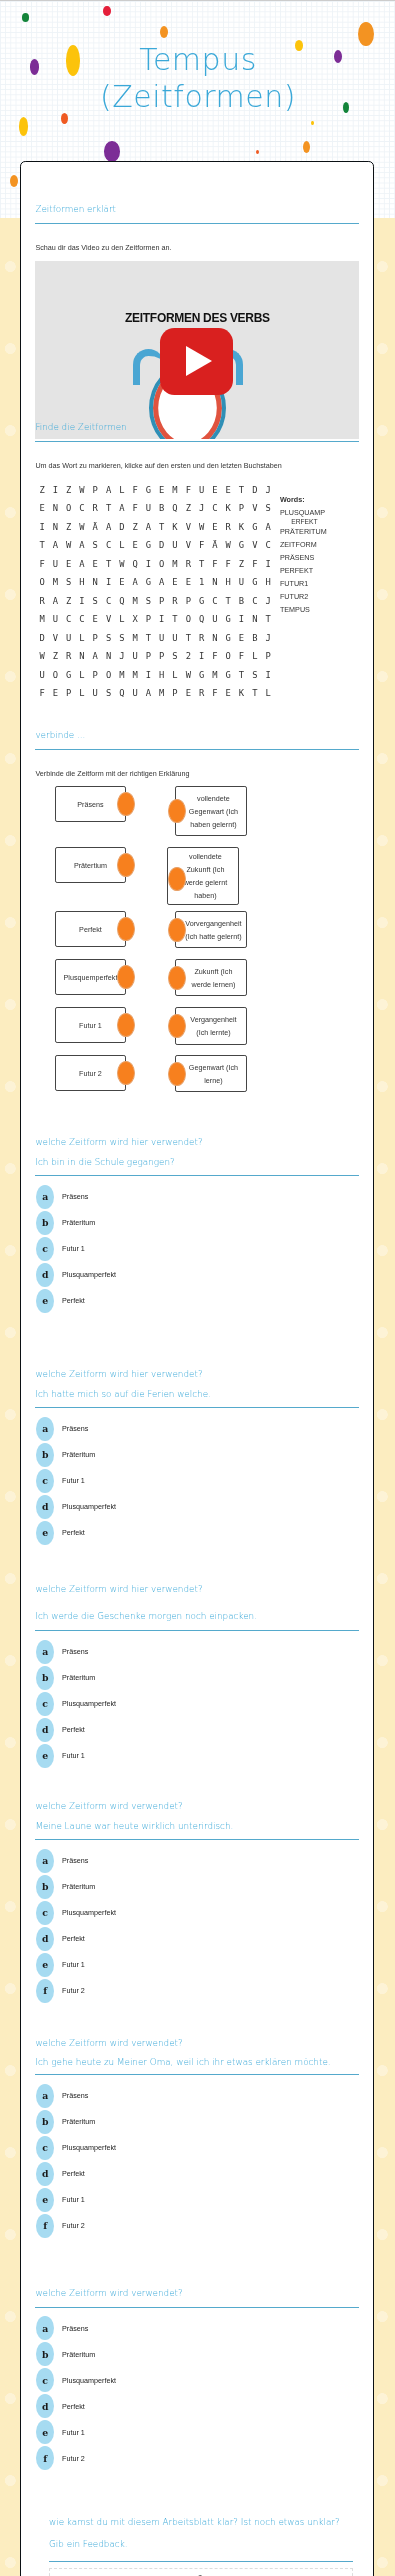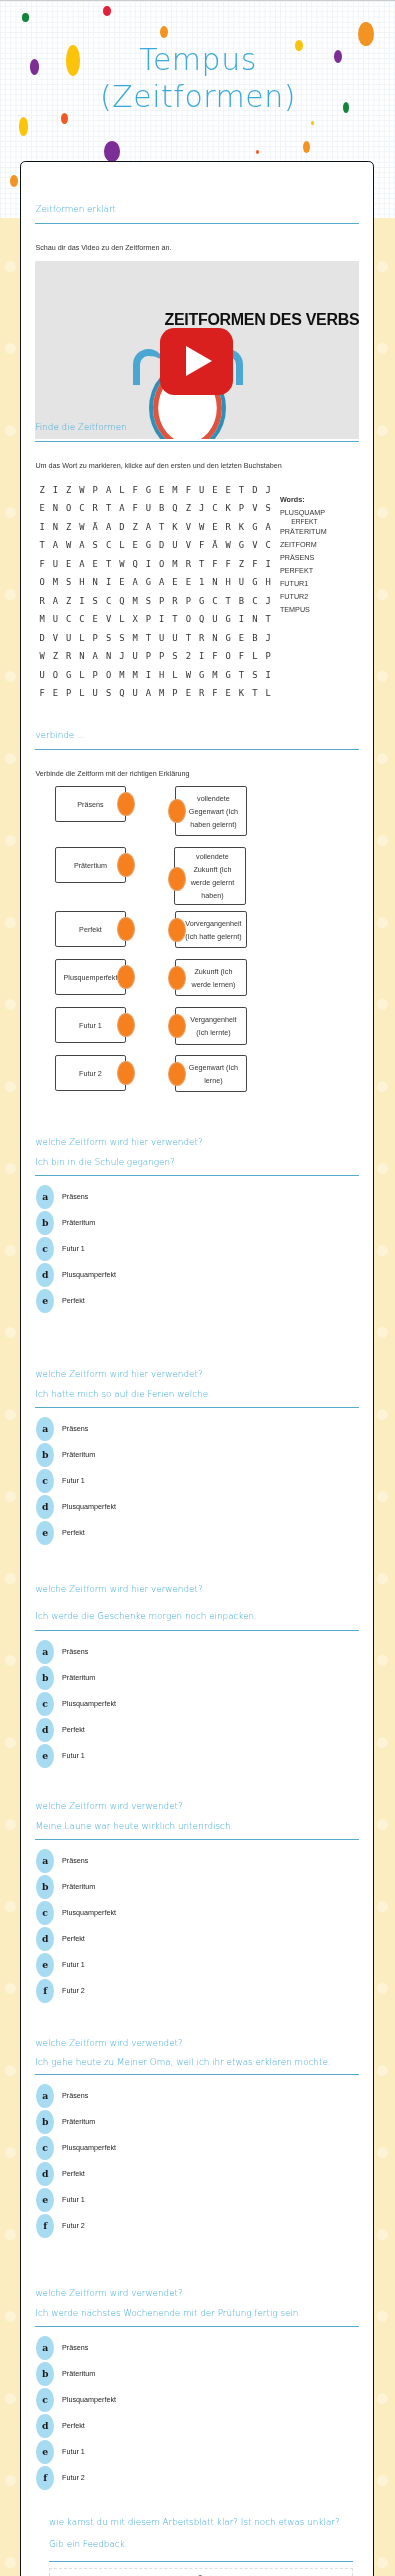--- a/index.html
+++ b/index.html
@@ -49,22 +49,22 @@
     font-family: "DejaVu Sans", sans-serif; color: #3aa8d8; font-size: 8.8px;
     line-height: 13.4px; font-weight: 300;
   }
   .sec-rule { height: 0.5px; background: #55a9cc; margin-top: 6.2px; }
   .instr { font-size: 7.2px; color: #333; margin-top: 19px; line-height: 12.4px; }
   .video {
     margin-top: 6.2px; width: 324px; height: 178px; background: #e4e4e4; position: relative;
     overflow: hidden;
   }
   .video-caption {
-    position: absolute; left: 0; top: 50px; width: 100%; text-align: right;
-    font-weight: bold; font-size: 16px; color: #111; letter-spacing: -0.3px;
+    position: absolute; left: 0; top: 50px; width: 100%; text-align: center;
+    font-weight: bold; font-size: 12px; color: #111; letter-spacing: -0.3px;
     font-family: "Liberation Sans", sans-serif;
   }
   .clock {
     position: absolute; left: 114px; top: 103px; width: 77px; height: 88px;
     border-radius: 50%; border: 4.1px solid #2f8fb6; background: #fff;
     box-shadow: inset 0 0 0 5.2px #e0533f;
   }
   .arrow-l, .arrow-r {
     position: absolute; top: 88px; width: 31px; height: 36px;
     border: 7.2px solid #4aa6d3; border-bottom: none; border-radius: 31px 31px 0 0;
@@ -432,21 +432,21 @@
     <span class="dot" style="left:82px;top:63px"></span>
     <div class="mbox" style="left:140px;top:57px;width:72px;height:50px">
         <span style="padding:0 4.1px 0 8.2px">vollendete Gegenwart (Ich haben gelernt)</span>
       </div>
     <span class="dot" style="left:133px;top:70px"></span>
 
     <div class="mbox" style="left:19.6px;top:118px;width:71px;height:36px">
         <span>Prätertium</span>
       </div>
     <span class="dot" style="left:82px;top:124px"></span>
-    <div class="mbox" style="left:139px;top:118px;width:72px;height:58px">
+    <div class="mbox" style="left:132px;top:118px;width:72px;height:58px">
         <span style="padding:0 4.1px 0 8.2px">vollendete Zukunft (Ich werde gelernt haben)</span>
       </div>
     <span class="dot" style="left:133px;top:138px"></span>
 
     <div class="mbox" style="left:19.6px;top:182px;width:71px;height:36px">
         <span>Perfekt</span>
       </div>
     <span class="dot" style="left:82px;top:188px"></span>
     <div class="mbox" style="left:140px;top:182px;width:72px;height:37px">
         <span style="padding:0 2.1px 0 6.2px">Vorvergangenheit (Ich hatte gelernt)</span>
@@ -624,21 +624,20 @@
         </div>
         <div class="mc-opt">
           <span class="mc-badge">f</span>
           <span class="mc-text">Futur 2</span>
         </div>
       </div>
   </section>
 
   <section class="section q-section" style="top:2125px">
     <div class="sec-title">welche Zeitform wird verwendet?</div>
-    <div class="sec-title" style="margin-top:6.2px">Ich werde nächstes Wochenende mit der Prüfung fertig sein.</div>
     <div class="sec-rule"></div>
     <div class="mc-list">
         <div class="mc-opt">
           <span class="mc-badge">a</span>
           <span class="mc-text">Präsens</span>
         </div>
         <div class="mc-opt">
           <span class="mc-badge">b</span>
           <span class="mc-text">Präteritum</span>
         </div>

